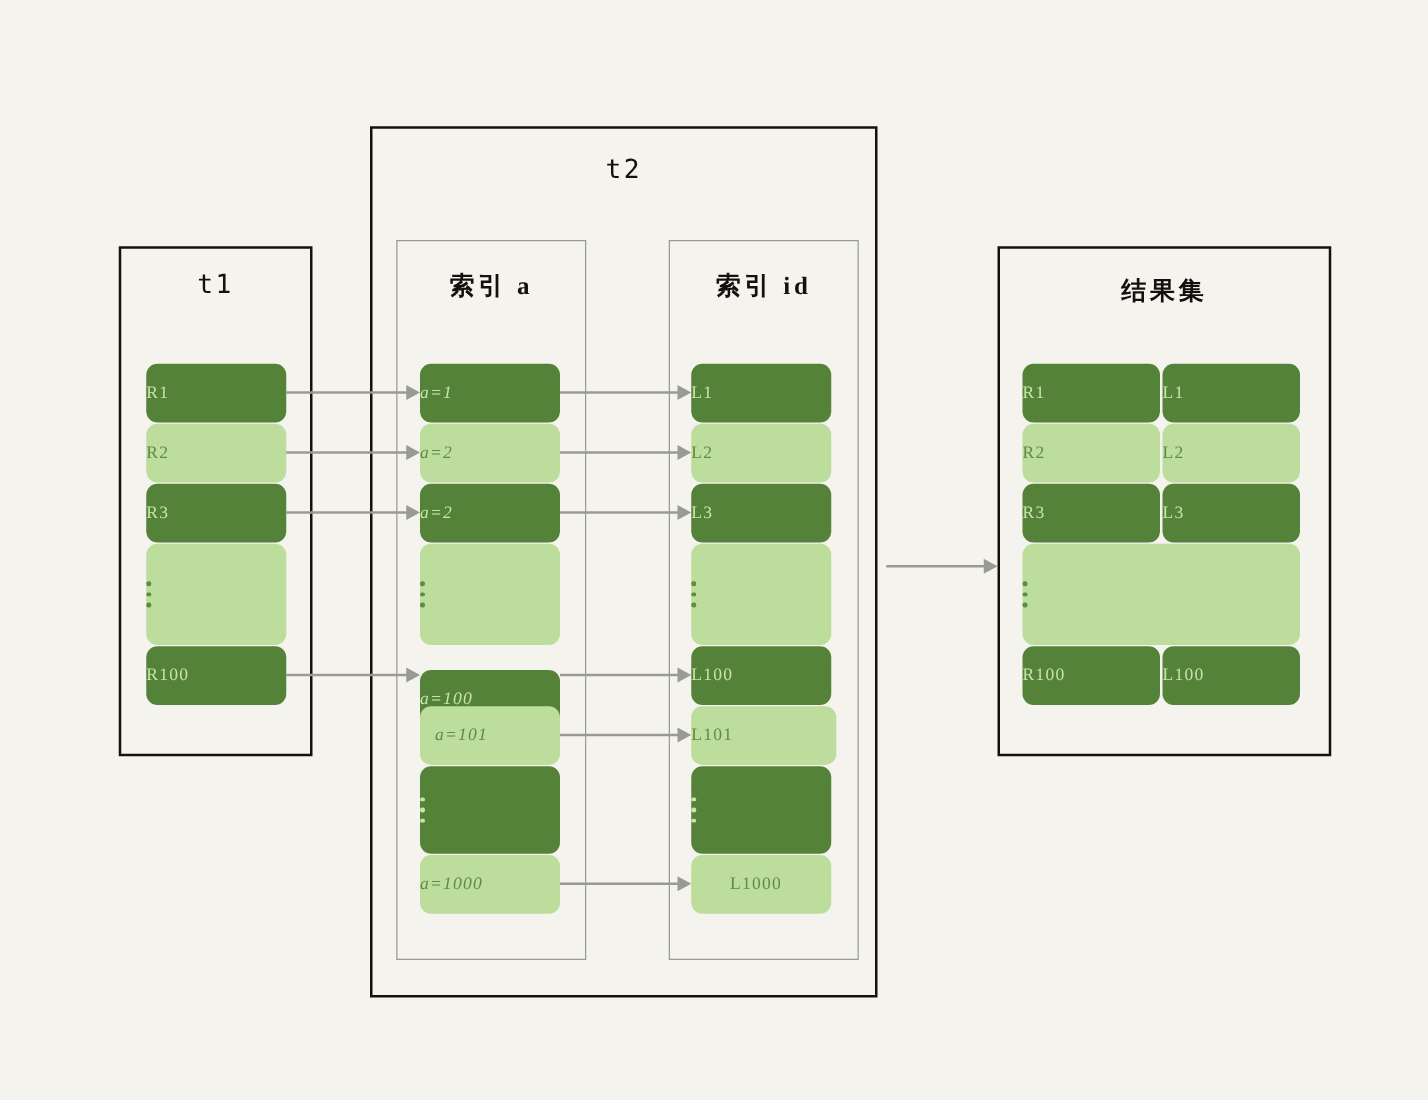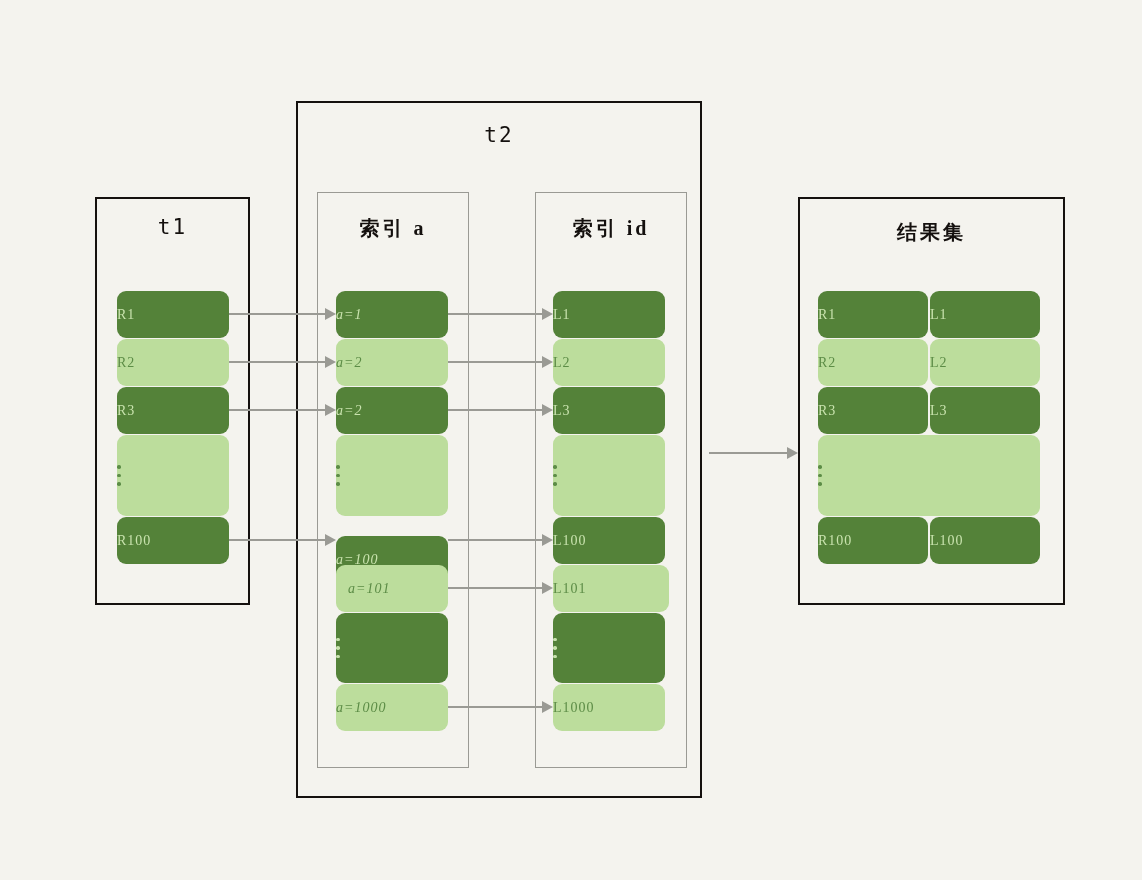--- a/index.html
+++ b/index.html
@@ -200,21 +200,21 @@
   <div class="cell light" style="left:553px; top:565px; width:116px; height:47px;">
     <span>L101</span>
   </div>
   <div class="cell dark" style="left:553px; top:613px; width:112px; height:70px;">
     <span class="vdots">
         <i></i>
         <i></i>
         <i></i>
       </span>
   </div>
-  <div class="cell light" style="left:553px; top:684px; width:112px; height:47px;">
+  <div class="cell light" style="left:553px; top:684px; width:112px; height:47px;padding-left:31px;">
     <span>L1000</span>
   </div>
 
   <div class="outer-box" style="left:798px; top:197px; width:267px; height:408px;">
     <div class="box-title cn" style="top:20px;">结果集</div>
   </div>
 
   <div class="cell dark" style="left:818px; top:291px; width:110px; height:47px;">
     <span>R1</span>
   </div>

